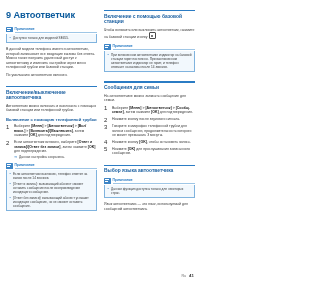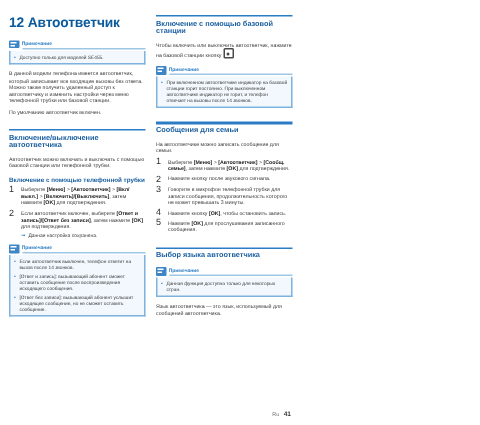--- a/index.html
+++ b/index.html
@@ -197,21 +197,21 @@
 </style>
 </head>
 <body>
 
 <div class="page">
 
   <div class="cols">
 
     <div class="col">
 
-      <div class="chapter-title">12 Автоответчик</div>
+      <div class="chapter-title">9 Автоответчик</div>
 
       <div class="note">
         <div class="note-head">
           <span class="note-icon"></span>
           <span class="note-label">Примечание</span>
         </div>
         <div class="note-body">
           <ul class="note-list">
             <li>
               <span class="dot">•</span>

